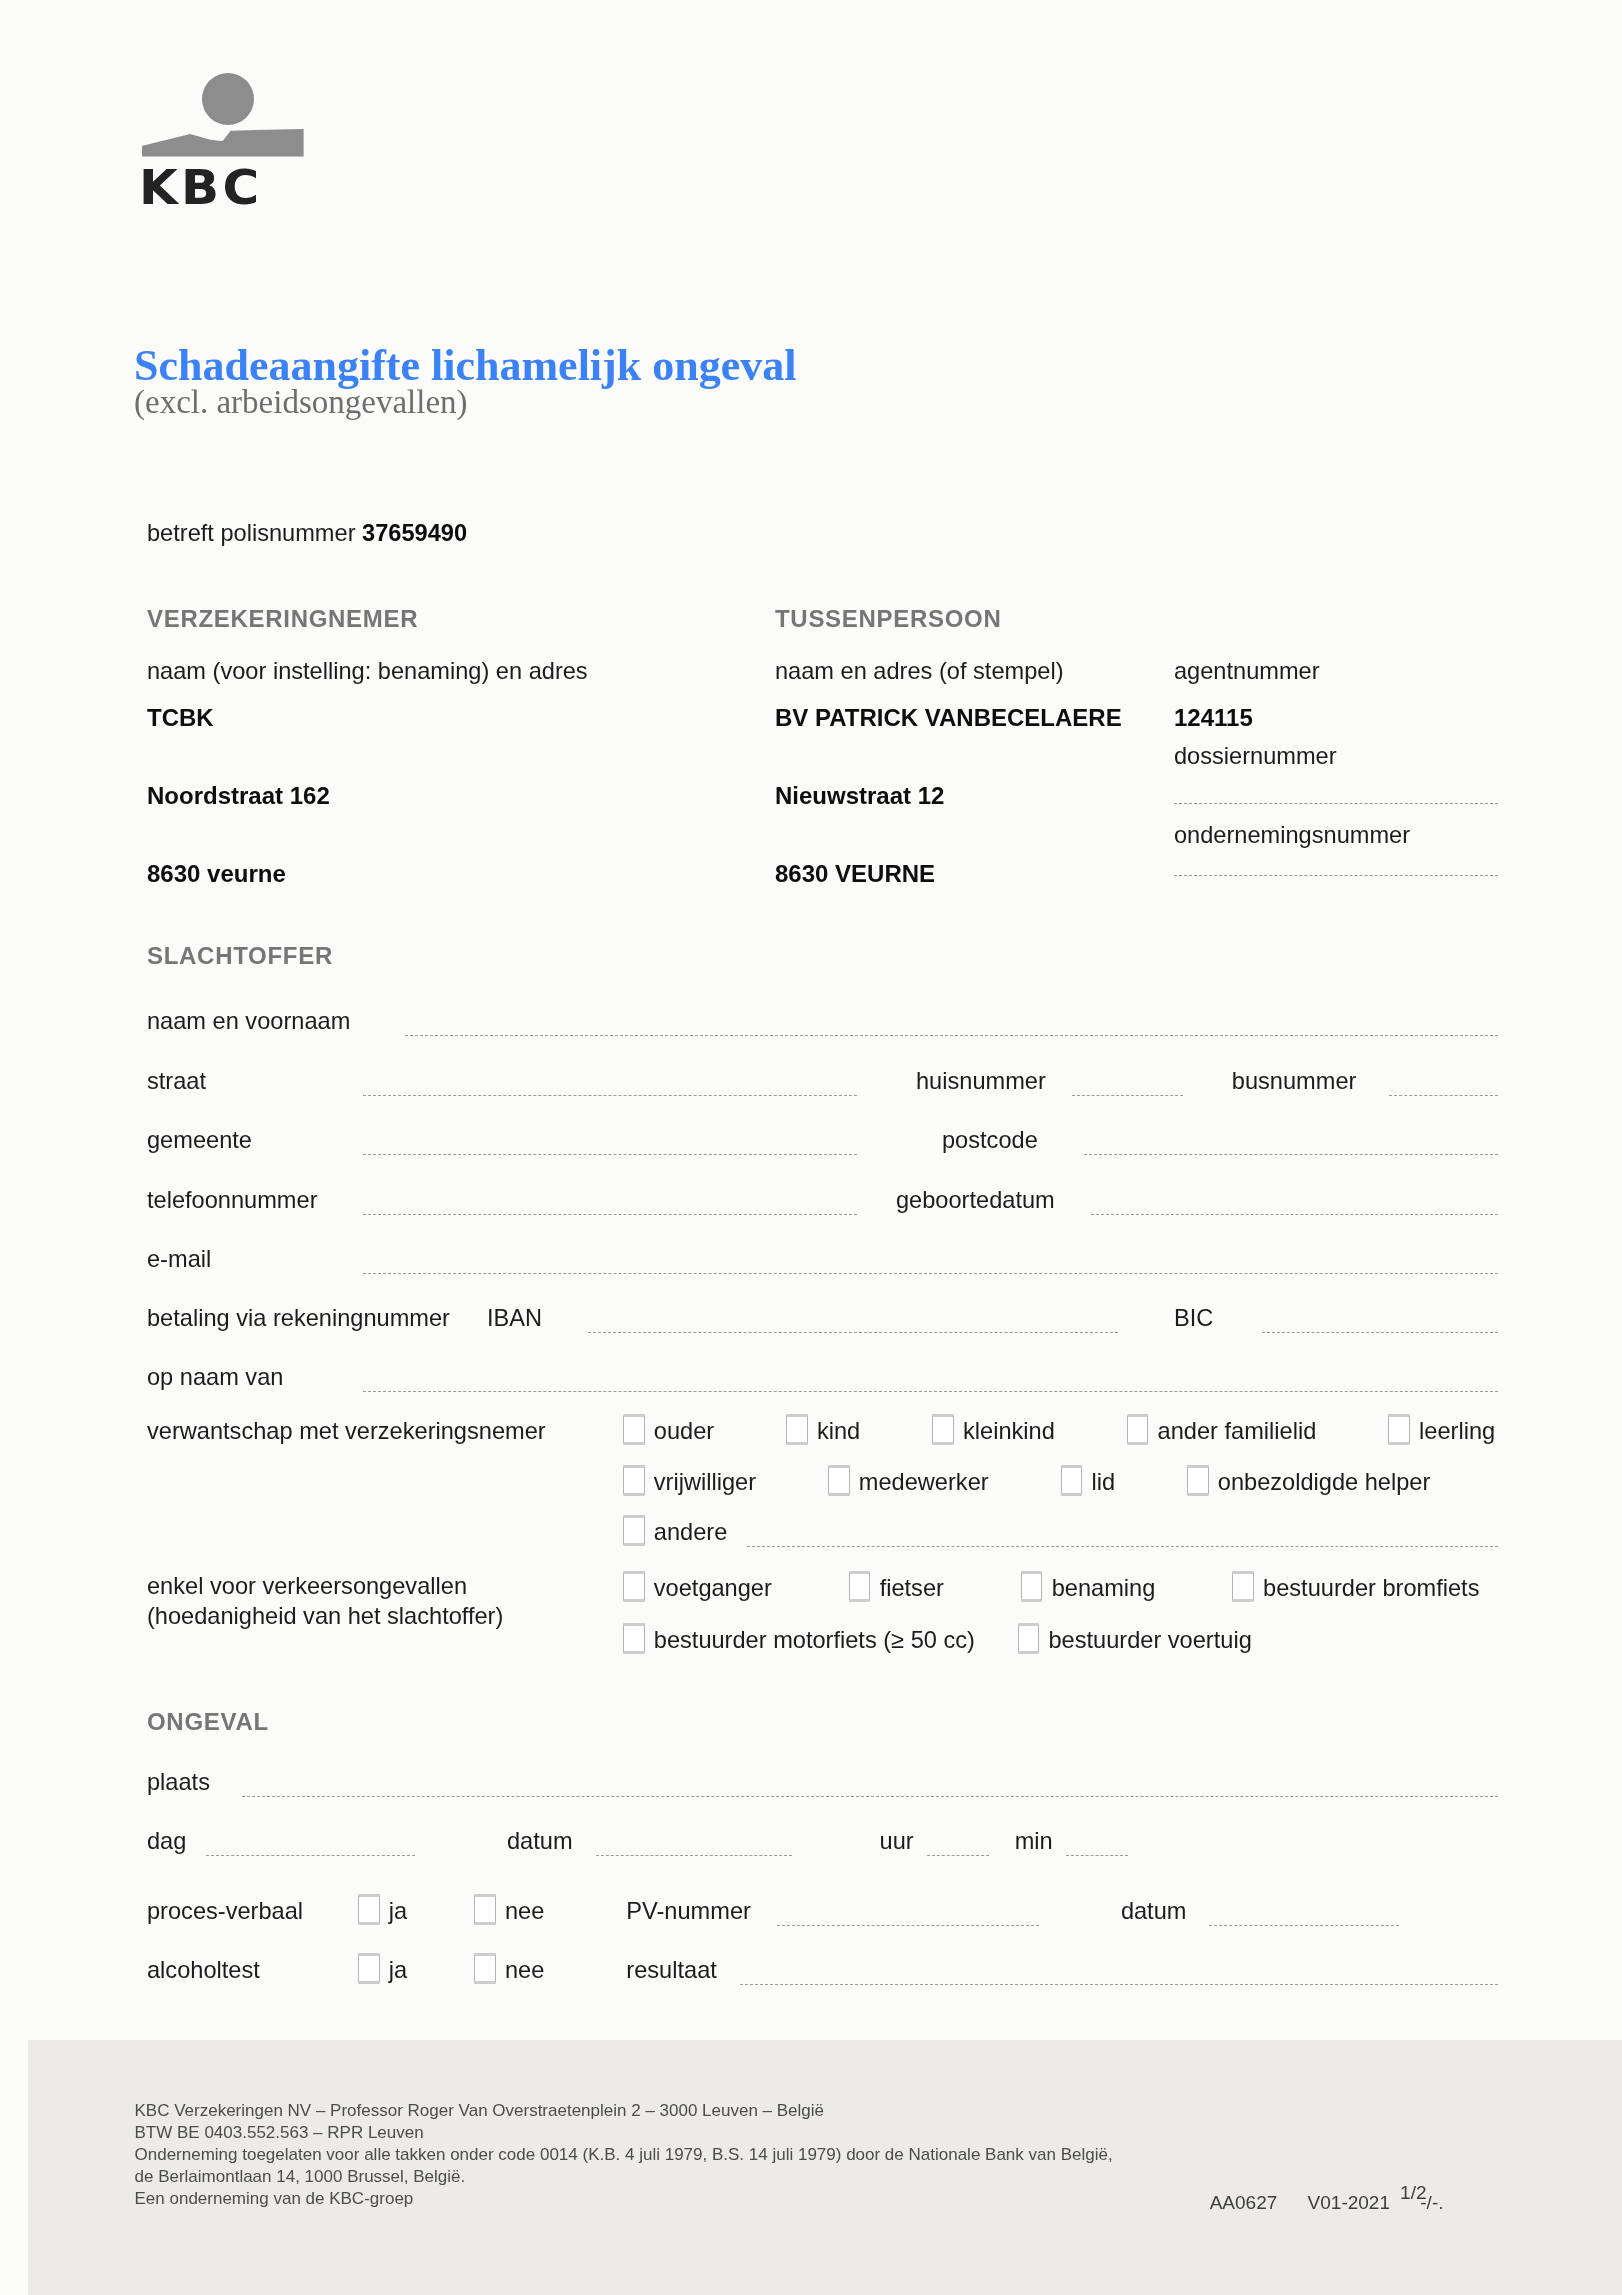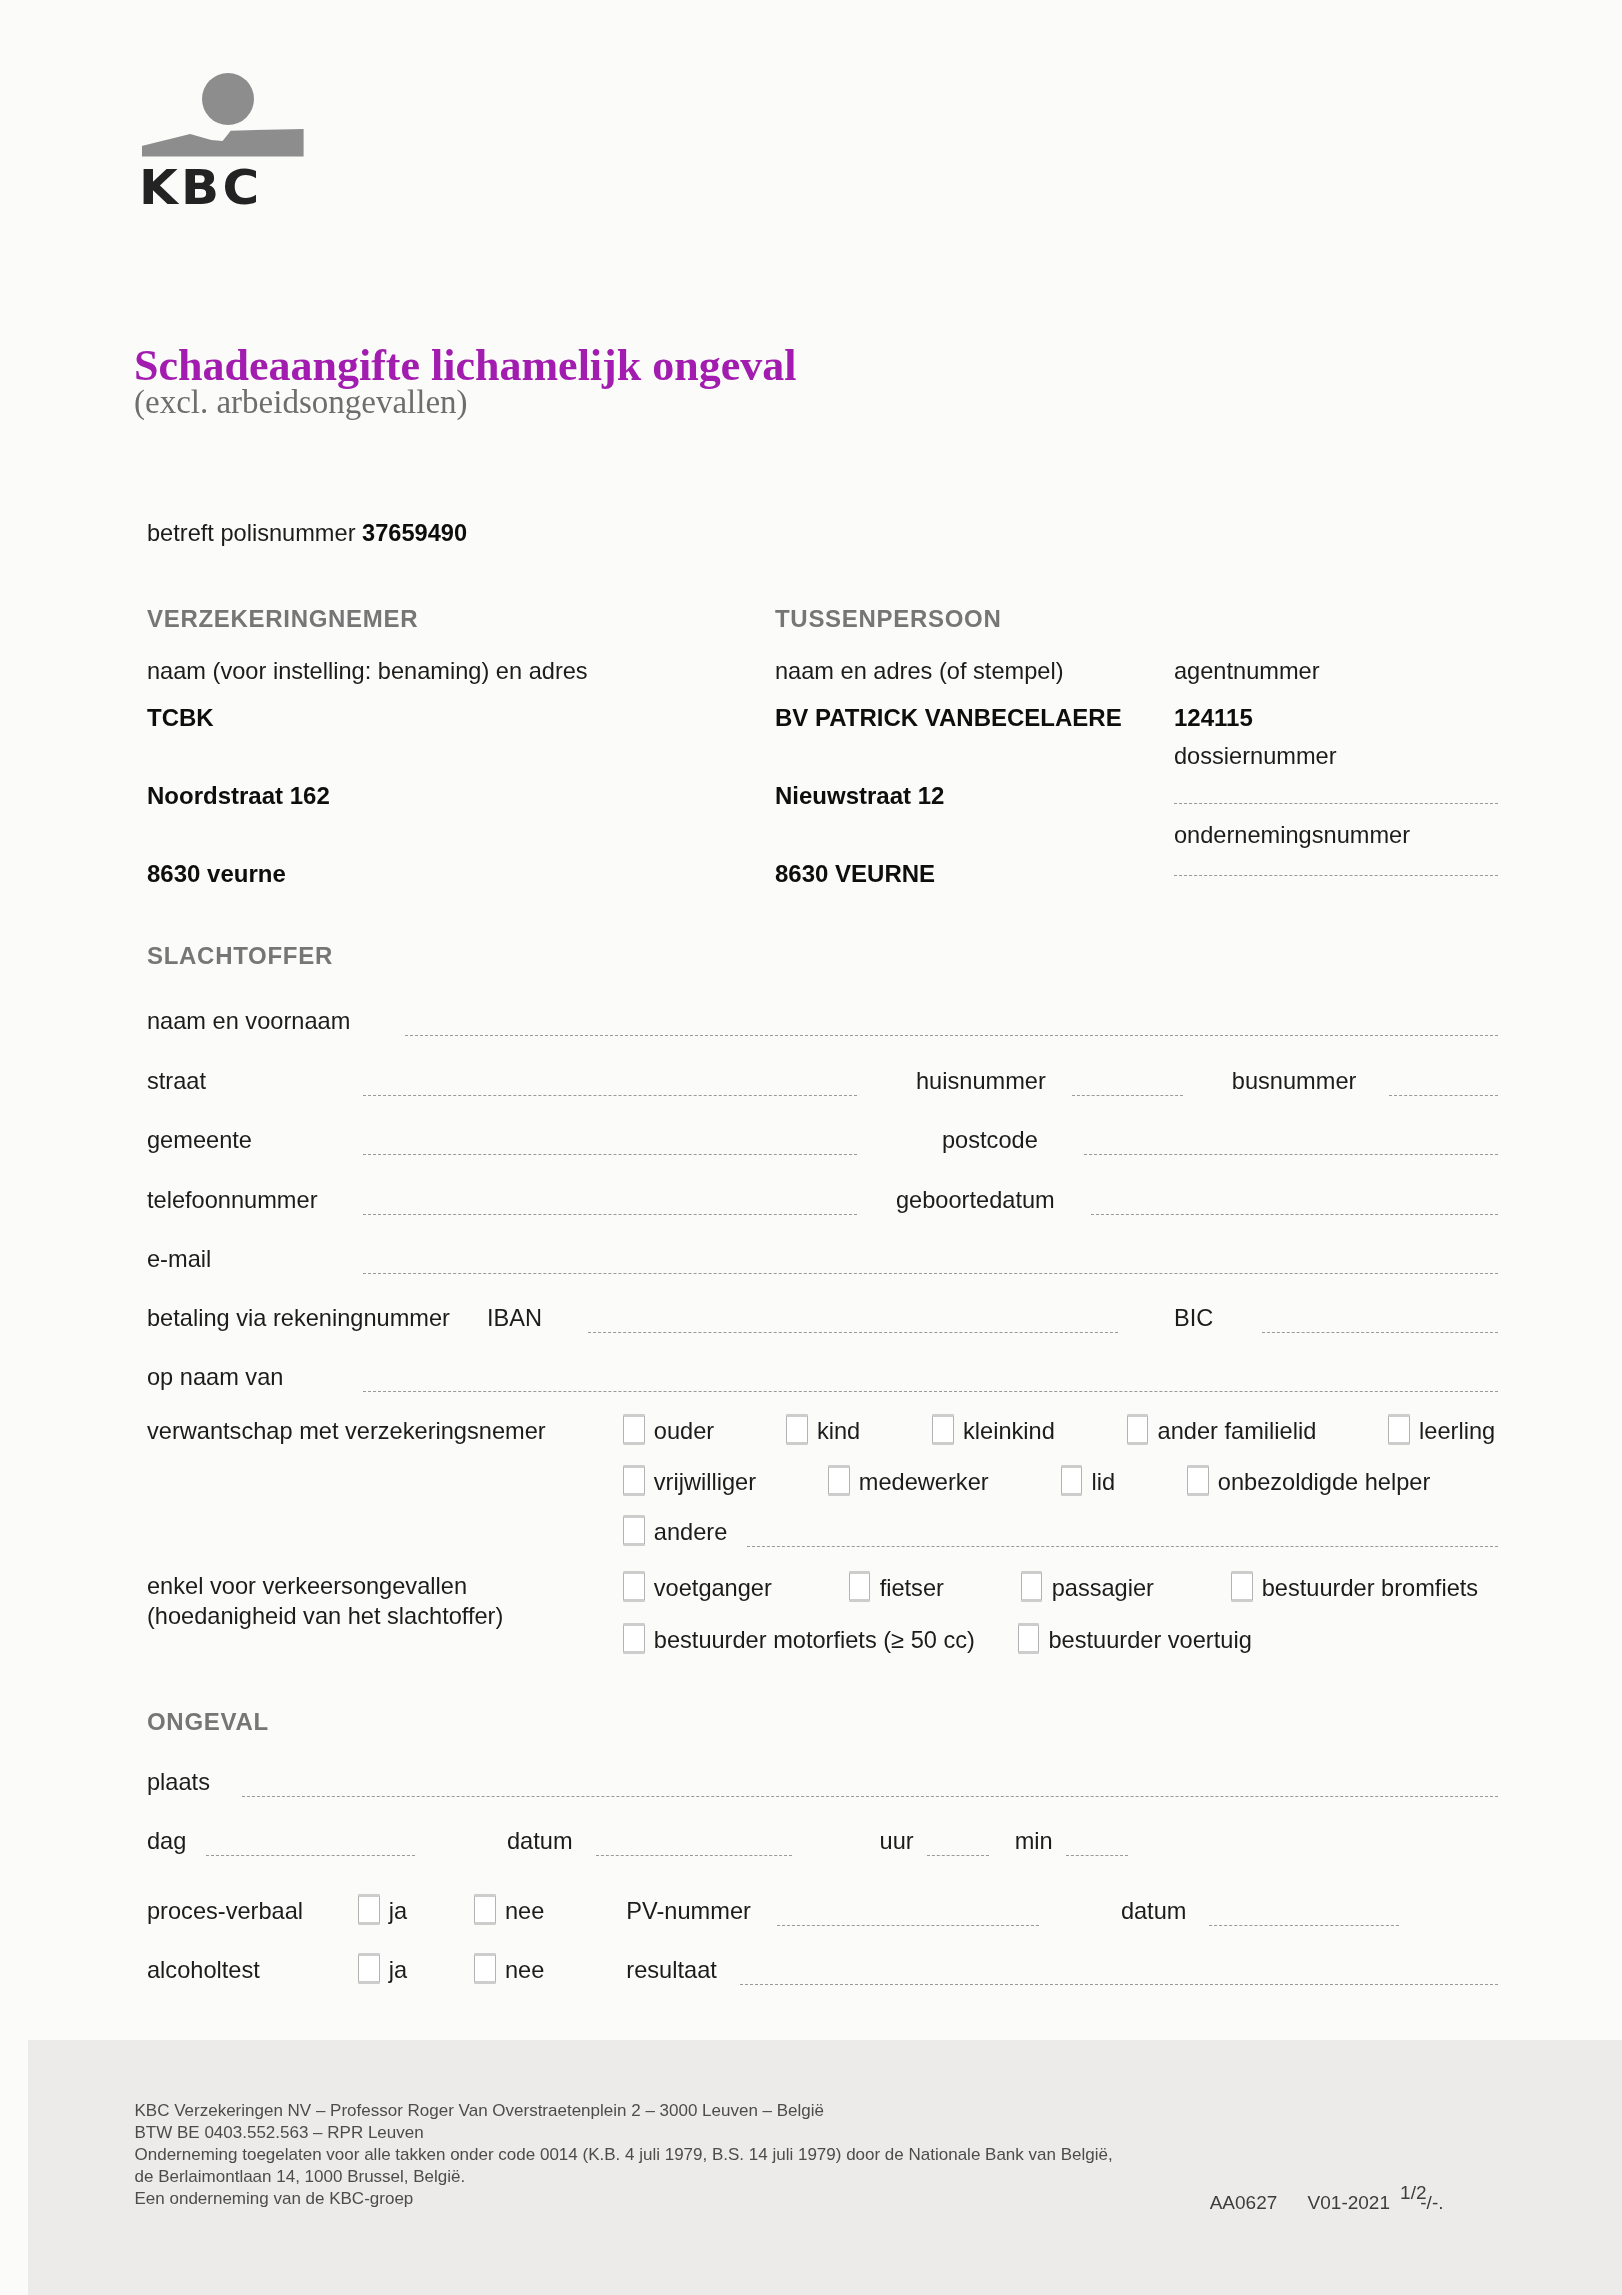--- a/index.html
+++ b/index.html
@@ -9,21 +9,21 @@
   
   .logo{position:absolute;left:139px;top:73px;width:170px;height:137px;}
   .logo-circle{position:absolute;left:63px;top:0;width:52px;height:52px;border-radius:50%;background:#8d8d8d;}
   .logo-band{position:absolute;left:2.6px;top:56px;width:162px;height:27.5px;background:#8d8d8d;
              clip-path:polygon(0 62%,30% 18%,43% 40%,50% 44%,55% 6%,100% 0,100% 100%,0 100%);}
   .logo-text{position:absolute;left:0;top:86px;font-size:50px;font-weight:bold;letter-spacing:3.3px;
              color:#232323;font-family:"DejaVu Sans",sans-serif;transform:scaleY(.96);}
 
   
   .title{position:absolute;left:134px;top:340px;margin:0;font-family:"Liberation Serif",serif;
-         font-size:44px;font-weight:bold;color:#a21caf;}
+         font-size:44px;font-weight:bold;color:#3b82f6;}
   .subtitle{position:absolute;left:134px;top:384px;font-family:"Liberation Serif",serif;
             font-size:33px;color:#6e6e6e;}
   .polis{position:absolute;left:147px;top:520px;font-size:23.6px;}
   .polis b{color:#0d0d0d;}
 
   .hdr{font-size:24px;font-weight:bold;color:#767676;letter-spacing:0.7px;white-space:nowrap;}
   .lbl{font-size:23.6px;line-height:30px;white-space:nowrap;}
   .val{font-size:24px;font-weight:bold;color:#0e0e0e;white-space:nowrap;}
 
   .abs{position:absolute;}
@@ -205,21 +205,21 @@
       <span class="opt" style="margin-right:46px;">
         <span class="cb"></span>
         <span class="cb-lbl">voetganger</span>
       </span>
       <span class="opt" style="margin-right:46px;">
         <span class="cb"></span>
         <span class="cb-lbl">fietser</span>
       </span>
       <span class="opt" style="margin-right:46px;">
         <span class="cb"></span>
-        <span class="cb-lbl">passagier</span>
+        <span class="cb-lbl">benaming</span>
       </span>
       <span class="opt" style="margin-right:0;">
         <span class="cb"></span>
         <span class="cb-lbl">bestuurder bromfiets</span>
       </span>
     </div>
 
     <div class="row" style="top:681px;padding-left:445px;box-sizing:border-box;">
       <span class="opt" style="margin-right:11.8px;">
         <span class="cb"></span>

